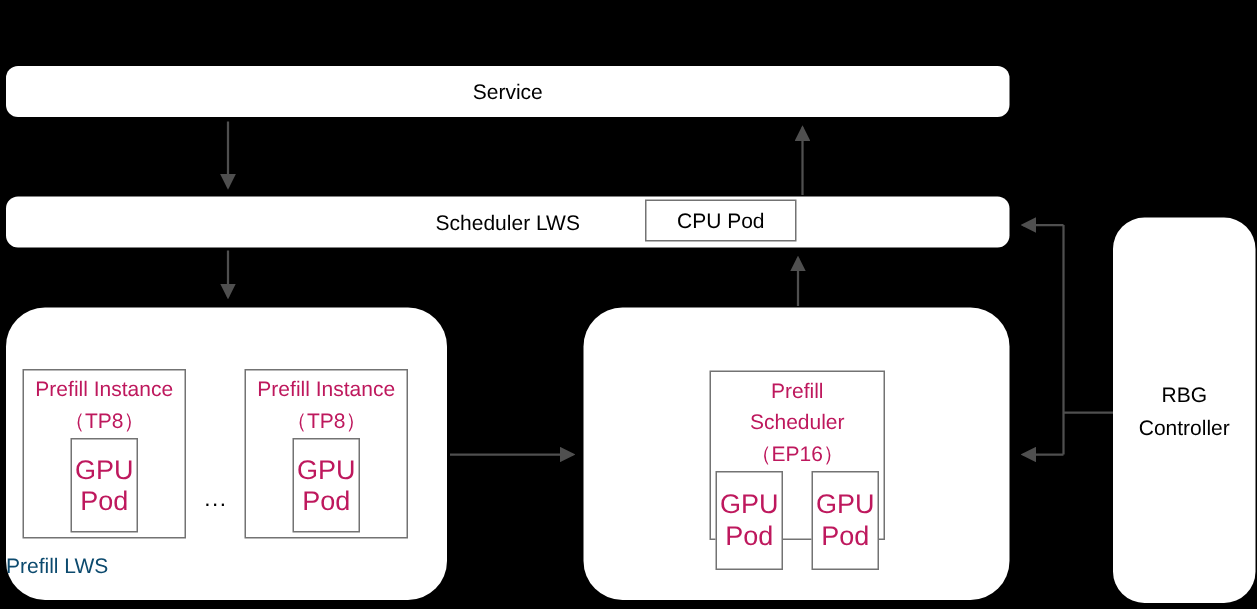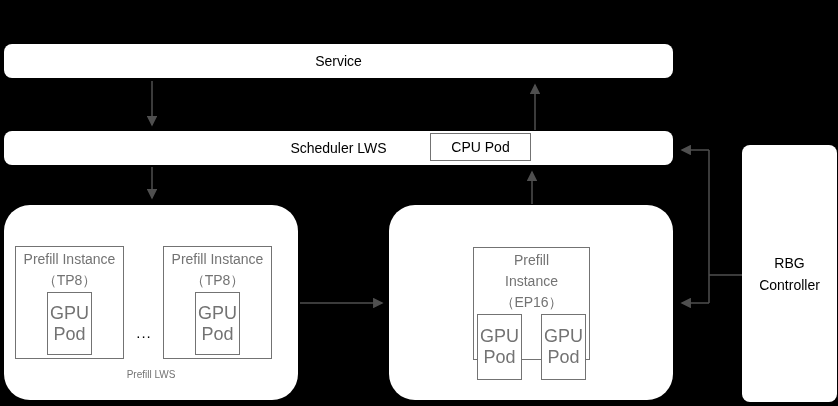--- a/index.html
+++ b/index.html
@@ -29,21 +29,21 @@
     font-size:14px; color:#000;
   }
   #scheduler-label { position:absolute; left:0; right:0; text-align:center; }
 
   .round-box { border-radius:26px; }
   #prefill-lws { left:4px;   top:205px; width:294px; height:195px; }
   #decode-lws  { left:389px; top:205px; width:284px; height:195px; }
 
   .instance {
     position:absolute; background:#fff; border:1px solid #737373; box-sizing:border-box;
-    text-align:center; font-size:14px; line-height:21px; color:#737373; padding-top:2px;
+    text-align:center; font-size:14px; line-height:21px; color:#be185d; padding-top:2px;
   }
   #prefill-instance-1 { left:11px;  top:41px; width:109px; height:113px; }
   #prefill-instance-2 { left:159px; top:41px; width:109px; height:113px; }
   #decode-instance    { left:84px;  top:42px; width:117px; height:113px; }
 
   .gpu-pod {
     border:1px solid #737373; box-sizing:border-box; background:#fff;
     width:45px; height:63px; margin:1px auto 0;
     display:flex; flex-direction:column; align-items:center; justify-content:center;
     font-size:18px; line-height:21px;
@@ -51,25 +51,25 @@
   .decode-pods { display:flex; justify-content:center; gap:19px; margin-top:1px; }
   .decode-pods .gpu-pod { margin:0; height:66px; }
 
   .ellipsis {
     position:absolute; left:122px; top:119px; width:36px;
     text-align:center; font-size:15px; color:#000; letter-spacing:1px;
   }
 
   .lws-label {
     position:absolute; left:0; right:0; top:164px;
-    text-align:center; font-size:10px; color:#737373;
+    text-align:left; font-size:14px; color:#0c4a6e;
   }
 
   #rbg-controller {
-    left:742px; top:145px; width:95px; height:257px; border-radius:8px;
+    left:742px; top:145px; width:95px; height:257px; border-radius:21px;
     display:flex; flex-direction:column; align-items:center; justify-content:center;
     font-size:14px; line-height:22px; text-align:center;
   }
 
   #arrow-layer { position:absolute; left:0; top:0; pointer-events:none; }
 </style>
 </head>
 <body>
 
 <div class="stage">
@@ -105,21 +105,21 @@
         <span>Pod</span>
       </div>
     </div>
 
     <div class="lws-label">Prefill LWS</div>
   </div>
 
   <div class="node round-box" id="decode-lws">
     <div class="instance" id="decode-instance">
       <div>Prefill</div>
-      <div>Instance（EP16）</div>
+      <div>Scheduler（EP16）</div>
       <div class="decode-pods">
         <div class="gpu-pod">
           <span>GPU</span>
           <span>Pod</span>
         </div>
         <div class="gpu-pod">
           <span>GPU</span>
           <span>Pod</span>
         </div>
       </div>

